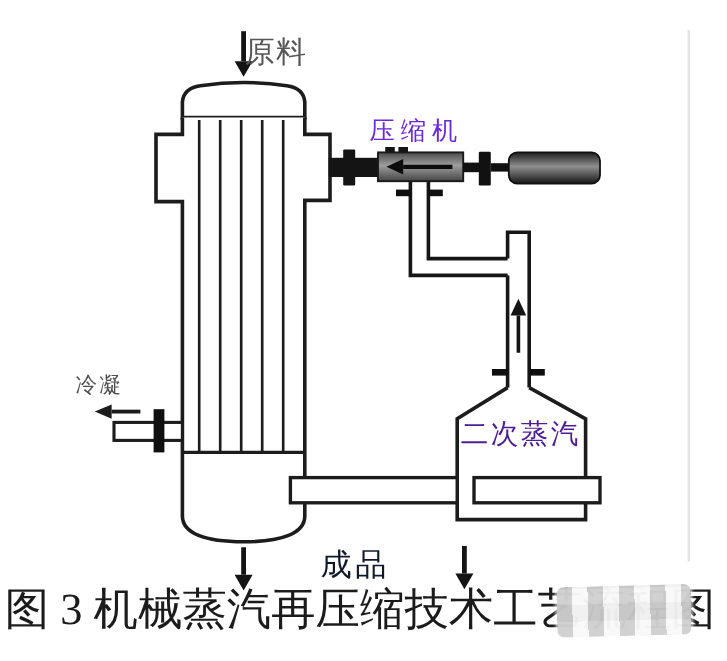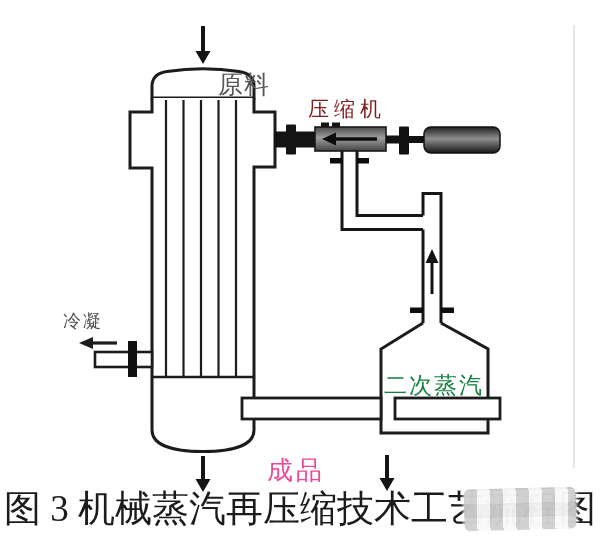--- a/index.html
+++ b/index.html
@@ -1,24 +1,24 @@
 <!DOCTYPE html>
 <html><head>
 <meta charset="utf-8">
 <style>
   html,body{margin:0;padding:0;background:#ffffff;}
   #stage{position:relative;width:606px;height:551px;background:#ffffff;overflow:hidden;
          font-family:"Liberation Serif","DejaVu Serif",serif;}
   #diagram{position:absolute;left:0;top:0;}
   .lbl{position:absolute;white-space:nowrap;color:#565656;line-height:1;}
-  .lbl-feed{left:218px;top:32px;font-size:25px;letter-spacing:1px;margin-top:40px;}
-  .lbl-compressor{left:308px;top:99px;font-size:21px;letter-spacing:5px;color:#7f1d1d;}
+  .lbl-feed{left:204px;top:32px;font-size:25px;letter-spacing:1px;}
+  .lbl-compressor{left:308px;top:99px;font-size:21px;letter-spacing:5px;color:#6d28d9;}
   .lbl-condensate{left:63px;top:312px;font-size:18px;letter-spacing:2px;color:#4e4e4e;}
-  .lbl-secondary{left:384px;top:350px;font-size:23px;letter-spacing:2px;color:#15803d;margin-top:24px;}
-  .lbl-product{left:267px;top:458px;font-size:26px;color:#ec4899;letter-spacing:3px;}
+  .lbl-secondary{left:384px;top:350px;font-size:23px;letter-spacing:2px;color:#4c1d95;}
+  .lbl-product{left:267px;top:458px;font-size:26px;color:#0f172a;letter-spacing:3px;}
   .caption{left:4px;top:490px;font-size:37px;color:#1b1b1b;letter-spacing:0;}
   .censor{position:absolute;left:464px;top:488px;width:112px;height:42px;
           transform:rotate(-1.5deg);border-radius:6px;opacity:.97;
           background-image:
             repeating-linear-gradient(90deg, rgba(185,185,185,.55) 0 13px, rgba(255,255,255,.65) 13px 26px),
             repeating-linear-gradient(0deg, #ededed 0 13px, #d6d6d6 13px 27px);
           box-shadow:0 0 3px 1px rgba(255,255,255,.9);}
 </style>
 </head>
 <body>

